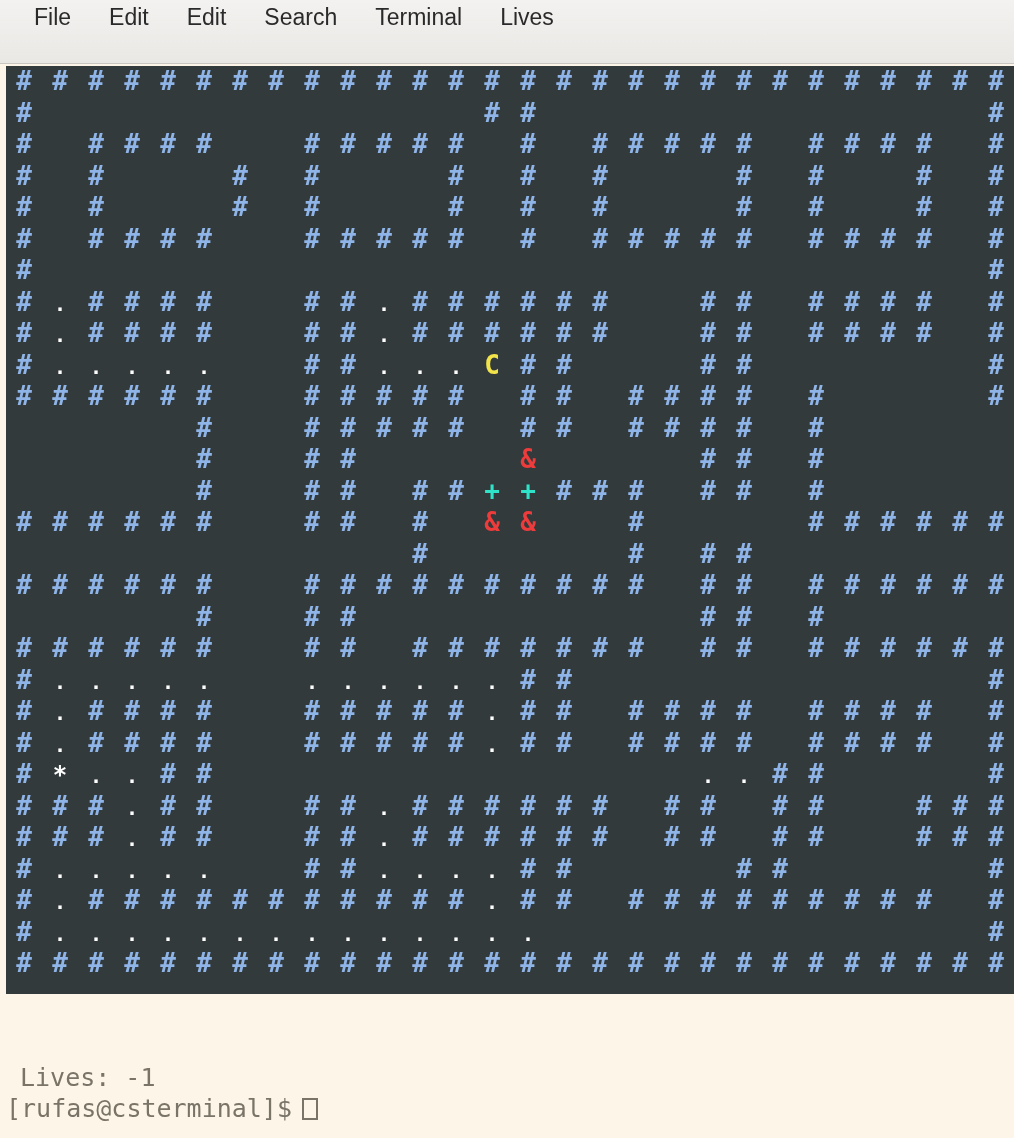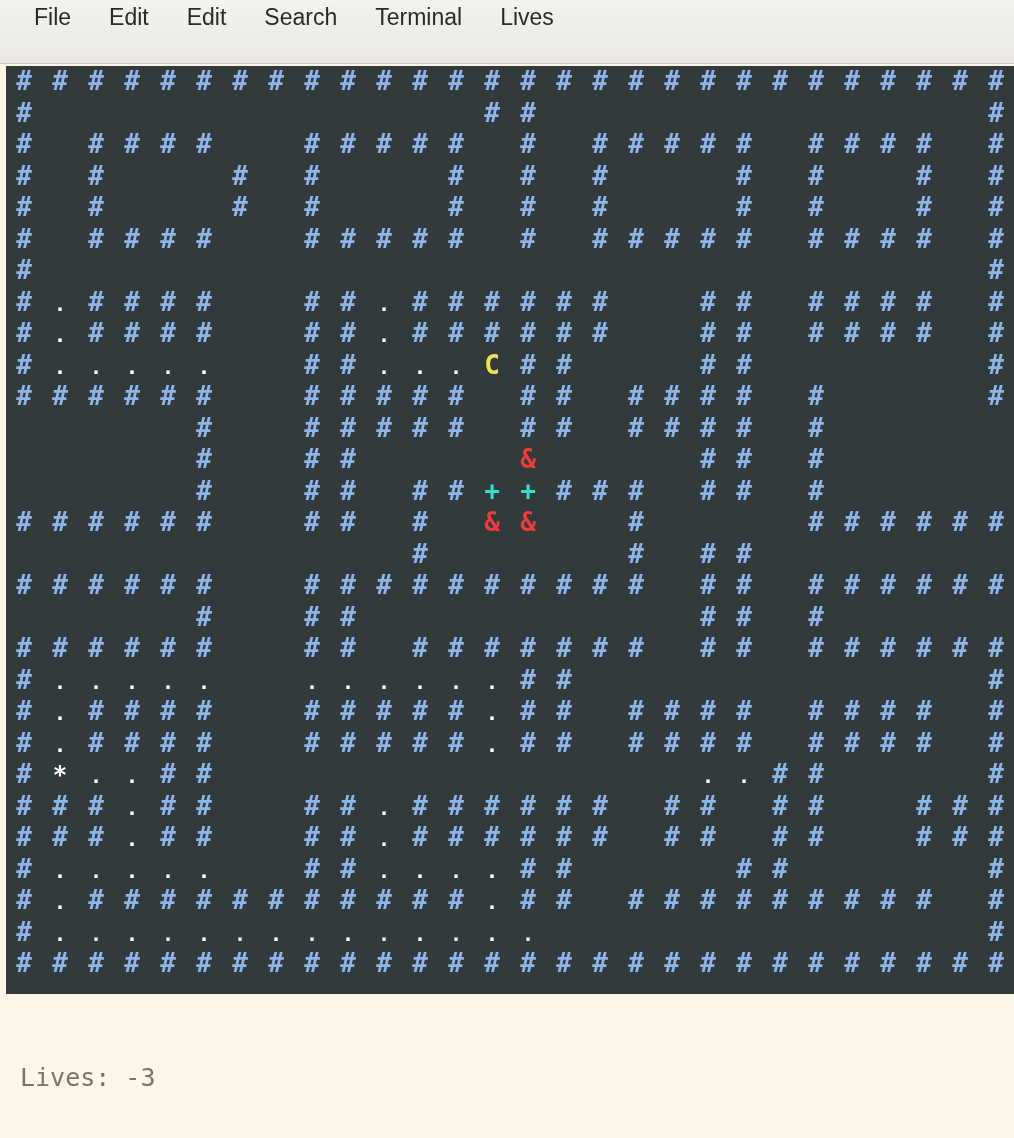--- a/index.html
+++ b/index.html
@@ -172,20 +172,24 @@
           <div class="grid-row"><span class="cell c-wall">#</span><span class="cell c-wall">#</span><span class="cell c-wall">#</span><span class="cell c-dot">.</span><span class="cell c-wall">#</span><span class="cell c-wall">#</span><span class="cell c-blank">&nbsp;</span><span class="cell c-blank">&nbsp;</span><span class="cell c-wall">#</span><span class="cell c-wall">#</span><span class="cell c-dot">.</span><span class="cell c-wall">#</span><span class="cell c-wall">#</span><span class="cell c-wall">#</span><span class="cell c-wall">#</span><span class="cell c-wall">#</span><span class="cell c-wall">#</span><span class="cell c-blank">&nbsp;</span><span class="cell c-wall">#</span><span class="cell c-wall">#</span><span class="cell c-blank">&nbsp;</span><span class="cell c-wall">#</span><span class="cell c-wall">#</span><span class="cell c-blank">&nbsp;</span><span class="cell c-blank">&nbsp;</span><span class="cell c-wall">#</span><span class="cell c-wall">#</span><span class="cell c-wall">#</span></div>
           <div class="grid-row"><span class="cell c-wall">#</span><span class="cell c-wall">#</span><span class="cell c-wall">#</span><span class="cell c-dot">.</span><span class="cell c-wall">#</span><span class="cell c-wall">#</span><span class="cell c-blank">&nbsp;</span><span class="cell c-blank">&nbsp;</span><span class="cell c-wall">#</span><span class="cell c-wall">#</span><span class="cell c-dot">.</span><span class="cell c-wall">#</span><span class="cell c-wall">#</span><span class="cell c-wall">#</span><span class="cell c-wall">#</span><span class="cell c-wall">#</span><span class="cell c-wall">#</span><span class="cell c-blank">&nbsp;</span><span class="cell c-wall">#</span><span class="cell c-wall">#</span><span class="cell c-blank">&nbsp;</span><span class="cell c-wall">#</span><span class="cell c-wall">#</span><span class="cell c-blank">&nbsp;</span><span class="cell c-blank">&nbsp;</span><span class="cell c-wall">#</span><span class="cell c-wall">#</span><span class="cell c-wall">#</span></div>
           <div class="grid-row"><span class="cell c-wall">#</span><span class="cell c-dot">.</span><span class="cell c-dot">.</span><span class="cell c-dot">.</span><span class="cell c-dot">.</span><span class="cell c-dot">.</span><span class="cell c-blank">&nbsp;</span><span class="cell c-blank">&nbsp;</span><span class="cell c-wall">#</span><span class="cell c-wall">#</span><span class="cell c-dot">.</span><span class="cell c-dot">.</span><span class="cell c-dot">.</span><span class="cell c-dot">.</span><span class="cell c-wall">#</span><span class="cell c-wall">#</span><span class="cell c-blank">&nbsp;</span><span class="cell c-blank">&nbsp;</span><span class="cell c-blank">&nbsp;</span><span class="cell c-blank">&nbsp;</span><span class="cell c-wall">#</span><span class="cell c-wall">#</span><span class="cell c-blank">&nbsp;</span><span class="cell c-blank">&nbsp;</span><span class="cell c-blank">&nbsp;</span><span class="cell c-blank">&nbsp;</span><span class="cell c-blank">&nbsp;</span><span class="cell c-wall">#</span></div>
           <div class="grid-row"><span class="cell c-wall">#</span><span class="cell c-dot">.</span><span class="cell c-wall">#</span><span class="cell c-wall">#</span><span class="cell c-wall">#</span><span class="cell c-wall">#</span><span class="cell c-wall">#</span><span class="cell c-wall">#</span><span class="cell c-wall">#</span><span class="cell c-wall">#</span><span class="cell c-wall">#</span><span class="cell c-wall">#</span><span class="cell c-wall">#</span><span class="cell c-dot">.</span><span class="cell c-wall">#</span><span class="cell c-wall">#</span><span class="cell c-blank">&nbsp;</span><span class="cell c-wall">#</span><span class="cell c-wall">#</span><span class="cell c-wall">#</span><span class="cell c-wall">#</span><span class="cell c-wall">#</span><span class="cell c-wall">#</span><span class="cell c-wall">#</span><span class="cell c-wall">#</span><span class="cell c-wall">#</span><span class="cell c-blank">&nbsp;</span><span class="cell c-wall">#</span></div>
           <div class="grid-row"><span class="cell c-wall">#</span><span class="cell c-dot">.</span><span class="cell c-dot">.</span><span class="cell c-dot">.</span><span class="cell c-dot">.</span><span class="cell c-dot">.</span><span class="cell c-dot">.</span><span class="cell c-dot">.</span><span class="cell c-dot">.</span><span class="cell c-dot">.</span><span class="cell c-dot">.</span><span class="cell c-dot">.</span><span class="cell c-dot">.</span><span class="cell c-dot">.</span><span class="cell c-dot">.</span><span class="cell c-blank">&nbsp;</span><span class="cell c-blank">&nbsp;</span><span class="cell c-blank">&nbsp;</span><span class="cell c-blank">&nbsp;</span><span class="cell c-blank">&nbsp;</span><span class="cell c-blank">&nbsp;</span><span class="cell c-blank">&nbsp;</span><span class="cell c-blank">&nbsp;</span><span class="cell c-blank">&nbsp;</span><span class="cell c-blank">&nbsp;</span><span class="cell c-blank">&nbsp;</span><span class="cell c-blank">&nbsp;</span><span class="cell c-wall">#</span></div>
           <div class="grid-row"><span class="cell c-wall">#</span><span class="cell c-wall">#</span><span class="cell c-wall">#</span><span class="cell c-wall">#</span><span class="cell c-wall">#</span><span class="cell c-wall">#</span><span class="cell c-wall">#</span><span class="cell c-wall">#</span><span class="cell c-wall">#</span><span class="cell c-wall">#</span><span class="cell c-wall">#</span><span class="cell c-wall">#</span><span class="cell c-wall">#</span><span class="cell c-wall">#</span><span class="cell c-wall">#</span><span class="cell c-wall">#</span><span class="cell c-wall">#</span><span class="cell c-wall">#</span><span class="cell c-wall">#</span><span class="cell c-wall">#</span><span class="cell c-wall">#</span><span class="cell c-wall">#</span><span class="cell c-wall">#</span><span class="cell c-wall">#</span><span class="cell c-wall">#</span><span class="cell c-wall">#</span><span class="cell c-wall">#</span><span class="cell c-wall">#</span></div>
         </div>
     </div>
 
     <div id="status">
-      <div class="status-line">Lives: -3</div>
+      <div class="status-line">Lives: -1</div>
       
       
     </div>
 
+    <div id="prompt-line">
+      <span>[rufas@csterminal]$</span>
+      <span id="cursor"></span>
+    </div>
 
   </div>
 </div>
 
 </body></html>

